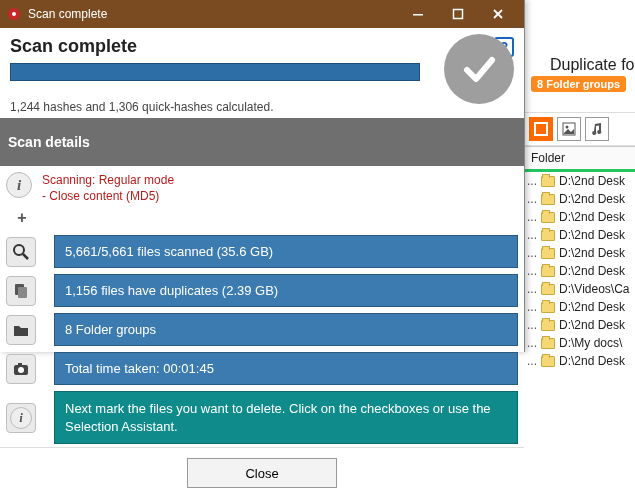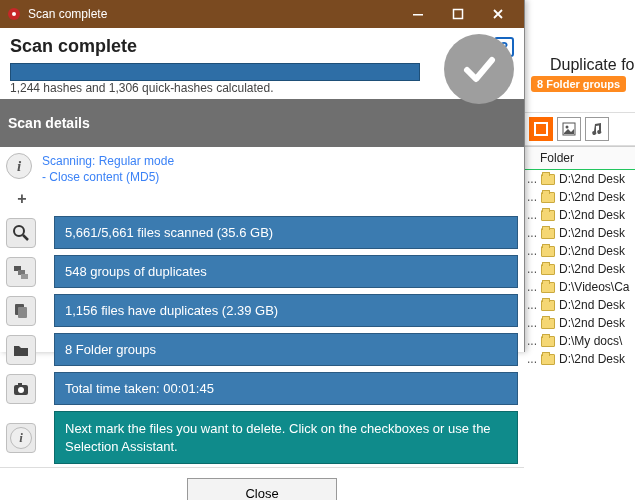--- a/index.html
+++ b/index.html
@@ -8,44 +8,44 @@
   .titlebar { height: 28px; background: #7a4a20; color: #fff; display: flex; align-items: center; padding: 0 6px; }
   .titlebar .icon-slot { width: 16px; height: 16px; margin-right: 6px; display:flex; align-items:center; justify-content:center; }
   .titlebar .title { flex: 1; font-size: 12px; }
   .titlebar .winbtn { width: 40px; height: 28px; display: flex; align-items: center; justify-content: center; cursor: pointer; }
   .header { padding: 8px 10px 4px 10px; position: relative; }
   .header-row { display:flex; align-items:center; }
   .header h1 { font-size: 18px; font-weight: 700; flex:1; }
   .help-icon { width:20px; height:20px; border:2px solid #1565c0; color:#1565c0; font-weight:700; display:flex; align-items:center; justify-content:center; border-radius:3px; font-size:14px; cursor:pointer; }
   .big-check { position:absolute; right:10px; top:6px; width:70px; height:70px; border-radius:50%; background:#9e9e9e; display:flex; align-items:center; justify-content:center; }
   .progress { height:18px; background:#2e6ea6; border:1px solid #1e4f78; margin-top:6px; width:410px; }
-  .subtext { font-size:12px; color:#444; margin-top:0; }
+  .subtext { font-size:12px; color:#444; margin-top:19px; }
   .section-head { background:#6f6f6f; color:#fff; font-weight:700; padding:16px 8px; font-size:14px; }
   .details { padding:6px 6px 4px 6px; display:flex; align-items:flex-start; gap:10px; }
   .info-badge { width:26px; height:26px; border-radius:50%; background:#eee; border:1px solid #bbb; display:flex; align-items:center; justify-content:center; font-style:italic; font-family: Georgia, serif; font-weight:700; color:#555; font-size:15px; }
-  .details-text { font-size:12px; color:#3b82f6; line-height:1.35; }
+  .details-text { font-size:12px; color:#b91c1c; line-height:1.35; }
   .folders-row { display:flex; align-items:center; gap:8px; padding:2px 6px 6px 44px; font-size:12px; color:#555; font-style:italic; }
   .plus { width:16px; height:16px; color:#555; display:flex; align-items:center; justify-content:center; font-weight:700; font-style:normal; font-size:16px; margin-left:-30px; }
   .stat-row { display:flex; align-items:center; gap:18px; padding:3px 6px; }
   .stat-icon { width:30px; height:30px; background:#eaeaea; border:1px solid #bfbfbf; border-radius:4px; display:flex; align-items:center; justify-content:center; flex:0 0 30px; }
   .stat-bar { flex:1; background:#3b7bb0; color:#fff; padding:8px 10px; font-size:13px; border:1px solid #2a5a82; }
   .hint-row .stat-bar { background:#0f8b8b; border-color:#0b6b6b; line-height:1.35; }
   .button-row { display:flex; justify-content:center; padding:10px 0 14px 0; border-top:1px solid #ddd; margin-top:auto; }
   .close-btn { width:150px; height:30px; background:#f3f3f3; border:1px solid #999; cursor:pointer; font-size:13px; }
 
   
   .bg { position:absolute; left:0; top:0; width:635px; height:500px; background:#fff; }
   .bg-top { position:absolute; right:0; top:50px; width:110px; }
   .bg-title { font-size:16px; padding:6px 4px 2px 6px; white-space:nowrap; overflow:hidden;margin-left:19px; }
   .bg-badge { display:inline-block; background:#ff8a1f; color:#fff; font-size:11px; font-weight:700; padding:2px 6px; border-radius:3px; margin-left:6px; white-space:nowrap; }
   .bg-toolbar { margin-top:20px; padding:4px; display:flex; gap:4px; border-top:1px solid #ddd; border-bottom:1px solid #ddd; }
   .tb-btn { width:24px; height:24px; border:1px solid #999; background:#fff; display:flex; align-items:center; justify-content:center; cursor:pointer; }
   .tb-btn.sel { background:#ff6a00; border-color:#ff6a00; }
   .bg-filters { padding:10px 6px; font-size:12px; font-weight:700; }
-  .bg-col-head { border-top:1px solid #ccc; border-bottom:1px solid #22c55e; padding:4px 15px; font-size:12px; background:#fafafa; }
+  .bg-col-head { border-top:1px solid #ccc; border-bottom:3px solid #22c55e; padding:4px 6px; font-size:12px; background:#fafafa; }
   .bg-list { }
   .bg-item { display:flex; align-items:center; gap:4px; padding:2px 2px; font-size:12px; white-space:nowrap; overflow:hidden; }
   .bg-item .dots { color:#555; }
   .folder-ico { width:14px; height:11px; background:#f5d774; border:1px solid #caa93e; border-radius:1px; position:relative; flex:0 0 14px; }
   .folder-ico::before { content:""; position:absolute; top:-3px; left:0; width:6px; height:3px; background:#f5d774; border:1px solid #caa93e; border-bottom:none; border-radius:1px 1px 0 0; }
 
   svg { display:block; }
 </style>
 </head>
 <body>
@@ -190,30 +190,20 @@
   <div class="stat-row">
     <div class="stat-icon">
       <svg width="18" height="18" viewBox="0 0 18 18">
           <circle cx="7" cy="7" r="5" fill="none" stroke="#333" stroke-width="2"></circle>
           <line x1="11" y1="11" x2="16" y2="16" stroke="#333" stroke-width="2.5"></line>
         </svg>
     </div>
     <div class="stat-bar">5,661/5,661 files scanned (35.6 GB)</div>
   </div>
 
-  <div class="stat-row">
-    <div class="stat-icon">
-      <svg width="18" height="18" viewBox="0 0 18 18">
-          <rect x="2" y="3" width="7" height="5" fill="#555"></rect>
-          <rect x="6" y="7" width="7" height="5" fill="#777"></rect>
-          <rect x="9" y="11" width="7" height="5" fill="#999"></rect>
-        </svg>
-    </div>
-    <div class="stat-bar">548 groups of duplicates</div>
-  </div>
 
   <div class="stat-row">
     <div class="stat-icon">
       <svg width="18" height="18" viewBox="0 0 18 18">
           <rect x="3" y="2" width="9" height="11" rx="1" fill="#555"></rect>
           <rect x="6" y="5" width="9" height="11" rx="1" fill="#888"></rect>
         </svg>
     </div>
     <div class="stat-bar">1,156 files have duplicates (2.39 GB)</div>
   </div>

